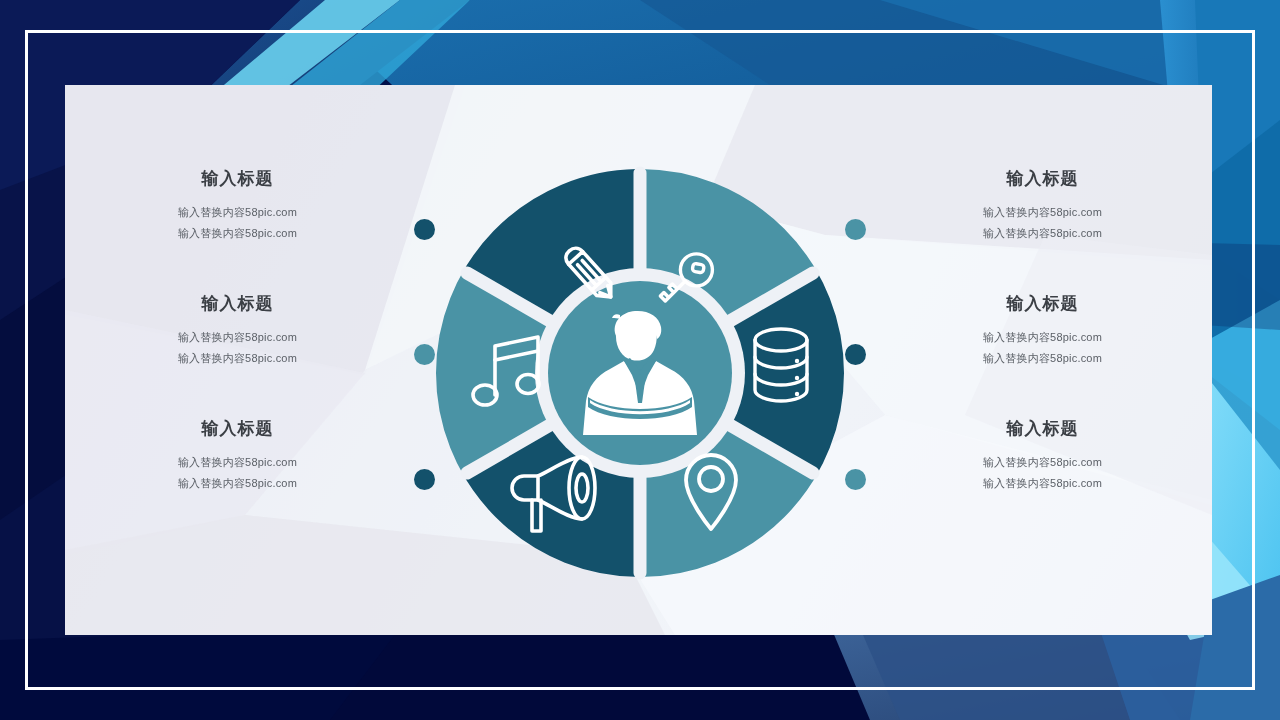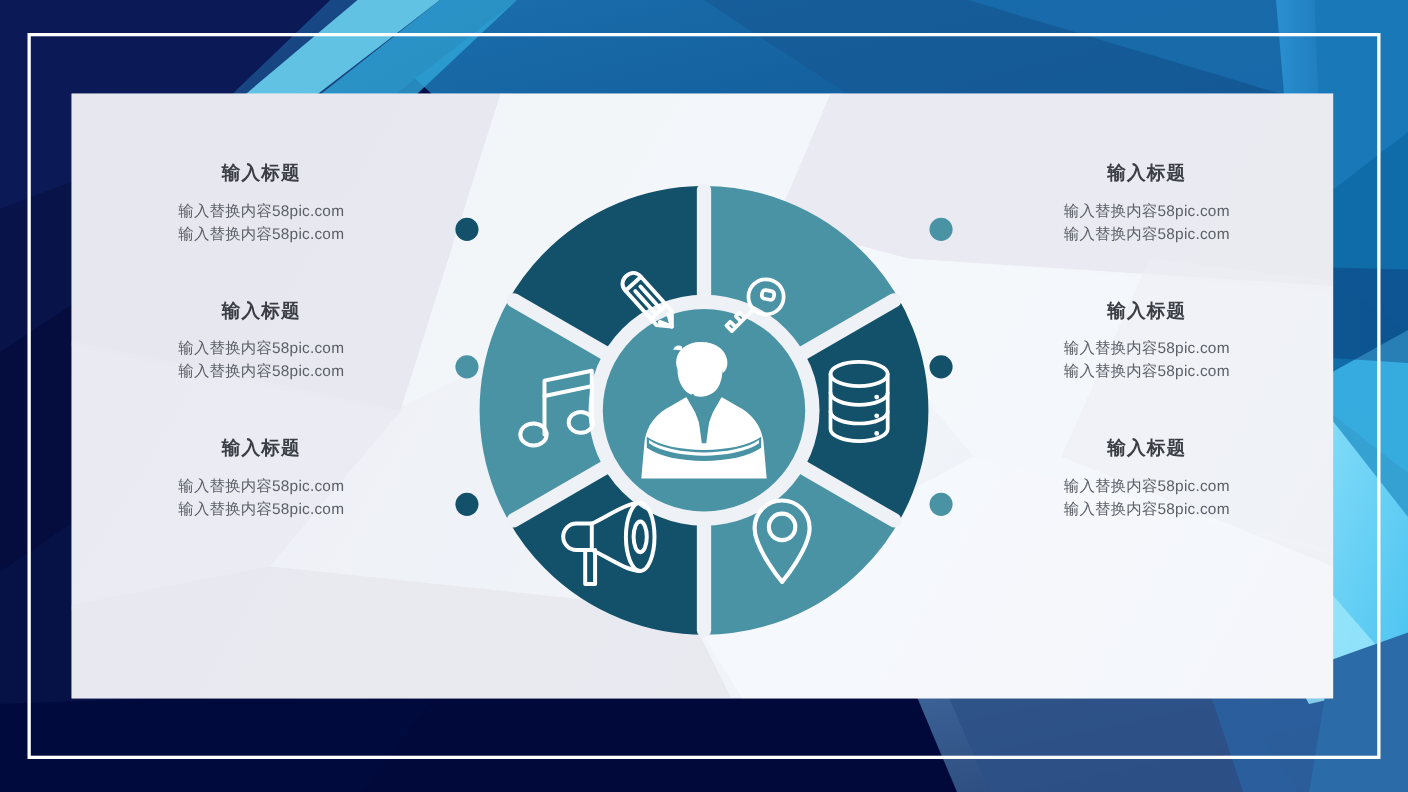--- a/index.html
+++ b/index.html
@@ -22,31 +22,31 @@
 
   
   .panel {
     position:absolute; left:65px; top:85px; width:1147px; height:550px;
     overflow:hidden; z-index:6;
     background:linear-gradient(120deg,#e9e9ef 0%,#eceef4 28%,#f2f6fa 55%,#eef0f6 78%,#e9eaf0 100%);
   }
   .panel-poly { position:absolute; inset:0; width:100%; height:100%; }
 
   
-  .col { position:absolute; z-index:9; }
+  .col { position:absolute; z-index:9;margin-top:21px; }
   .col-left  { left:65px;  width:345px; text-align:center; }
   .col-right { left:870px; width:345px; text-align:center; }
 
   .row { position:relative; height:125px; }
   .row-title {
     font-size:17px; font-weight:bold; color:#3b3f45; letter-spacing:1px;
     line-height:20px;
   }
   .row-body {
-    margin-top:13px; font-size:14px; color:#5a5f66; line-height:21px;
+    margin-top:13px; font-size:11px; color:#5a5f66; line-height:21px;
     letter-spacing:0.2px;
   }
   .dot {
     position:absolute; width:21px; height:21px; border-radius:50%;
     top:50px;
   }
   .col-left  .dot { right:-25px; }
   .col-right .dot { left:-25px; }
 
   

